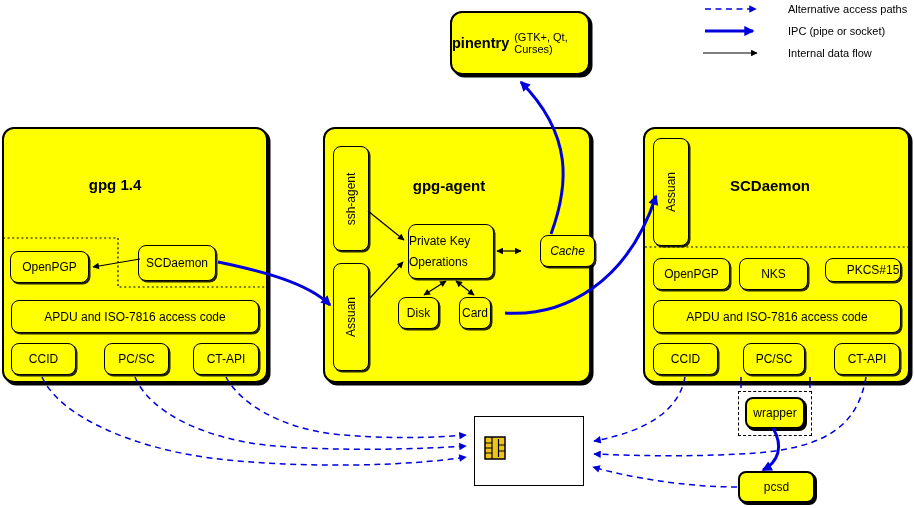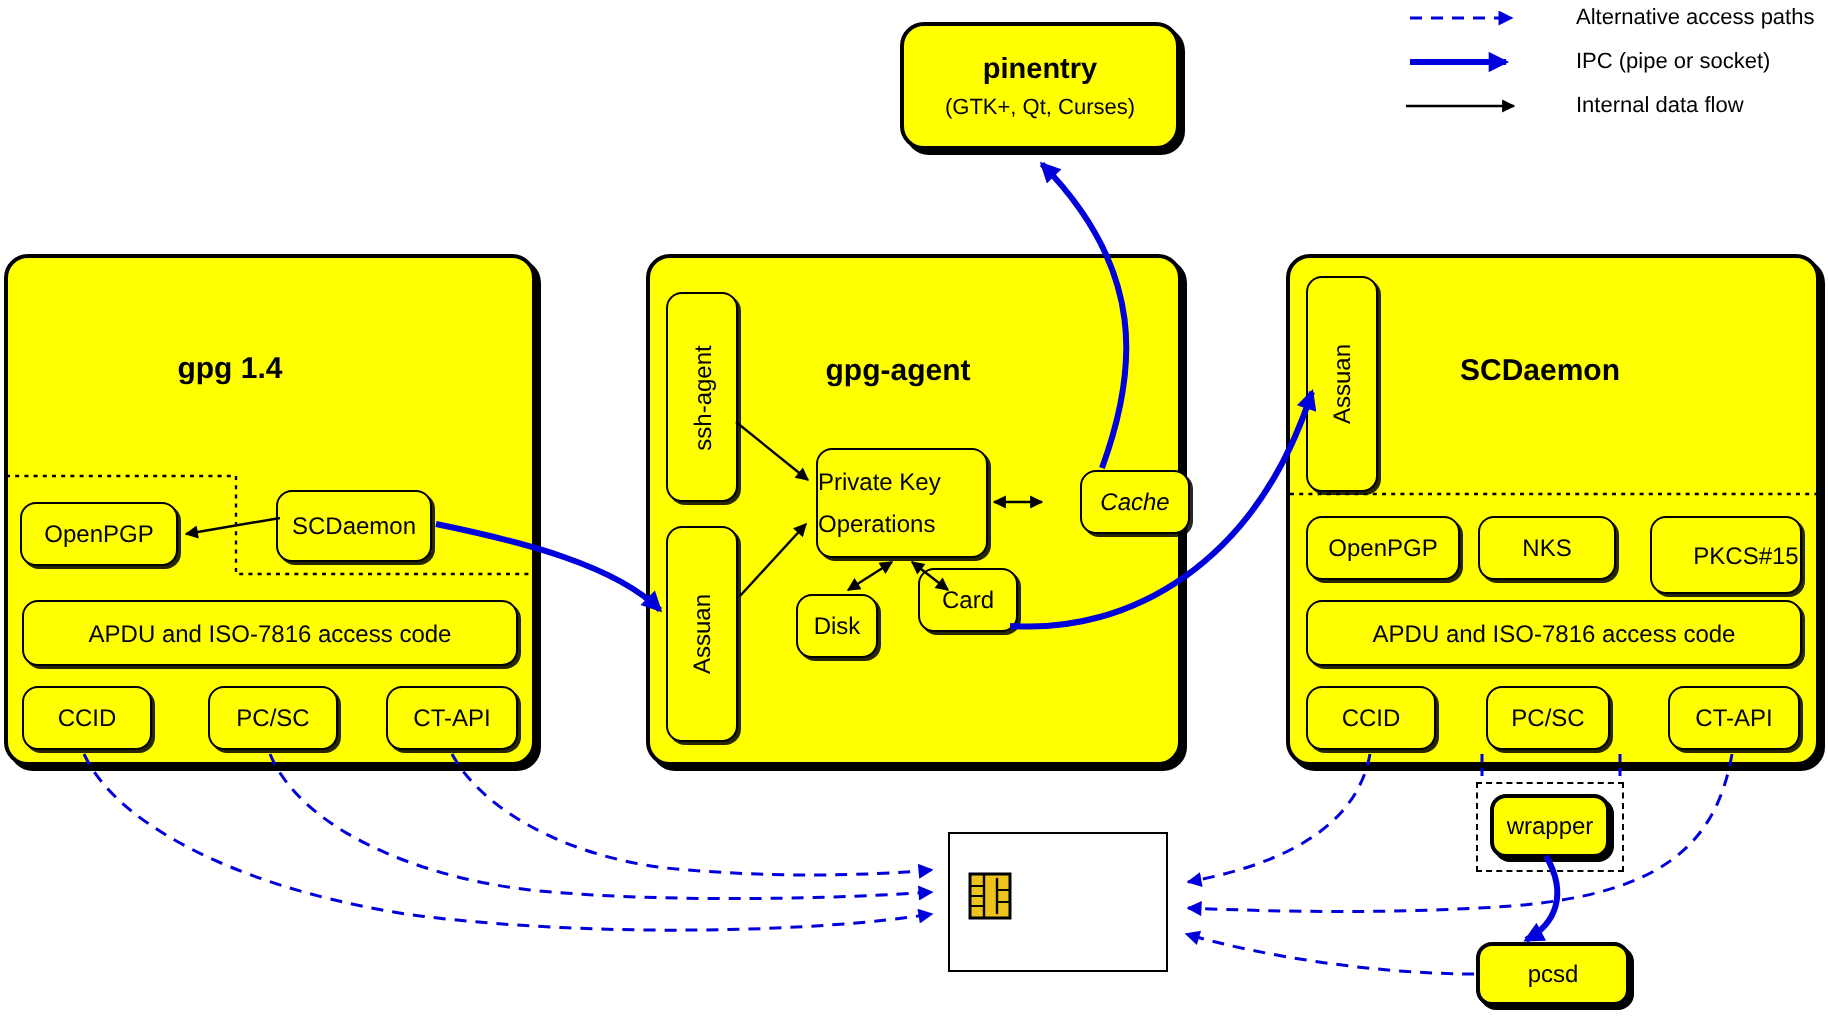--- a/index.html
+++ b/index.html
@@ -22,21 +22,21 @@
   .vnode span {
     display:block; white-space:nowrap;
     transform: rotate(-90deg); font-size:12px;
   }
   .bigtitle {
     position:absolute; font-weight:bold; font-size:15px; text-align:center;
   }
   .pko { flex-direction: column; align-items:flex-start; justify-content:center;
          padding-left:0; text-align:left; }
   .pko div { line-height:21px; }
-  .pinentry-box { display:flex; flex-direction:column; align-items:center; justify-content:center; gap:5px; }
+  .pinentry-box { display:flex; flex-direction:row; align-items:center; justify-content:center; gap:5px; }
   .pinentry-title { font-weight:bold; font-size:14.5px; }
   .pinentry-sub { font-size:11px; }
   .legend-label { position:absolute; font-size:11px; white-space:nowrap; }
   .smartcard { position:absolute; background:#ffffff; border:1.5px solid #000; }
   .wrapper-dash { position:absolute; border:1.5px dashed #000; background:transparent; }
   .overlay { position:absolute; left:0; top:0; width:914px; height:508px; pointer-events:none; }
 </style>
 </head>
 <body>
 
@@ -67,28 +67,28 @@
   </div>
   <div class="node vnode" style="left:333px; top:263px; width:36px; height:108px;">
     <span>Assuan</span>
   </div>
   <div class="node pko" style="left:408px; top:224px; width:86px; height:55px;">
     <div>Private Key</div>
     <div>Operations</div>
   </div>
   <div class="node" style="left:540px; top:235px; width:55px; height:32px;font-style:italic;">Cache</div>
   <div class="node" style="left:398px; top:297px; width:41px; height:32px;">Disk</div>
-  <div class="node" style="left:459px; top:284px; width:50px; height:32px;">Card</div>
+  <div class="node" style="left:459px; top:297px; width:32px; height:32px;">Card</div>
 
   <div class="node vnode" style="left:653px; top:138px; width:36px; height:108px;">
     <span>Assuan</span>
   </div>
   <div class="node" style="left:653px; top:258px; width:77px; height:32px;">OpenPGP</div>
   <div class="node" style="left:739px; top:258px; width:69px; height:32px;">NKS</div>
-  <div class="node" style="left:825px; top:258px; width:76px; height:39px;padding-left:20px;">PKCS#15</div>
+  <div class="node" style="left:825px; top:258px; width:76px; height:24px;padding-left:20px;">PKCS#15</div>
   <div class="node" style="left:653px; top:300px; width:248px; height:33px;">APDU and ISO-7816 access code</div>
   <div class="node" style="left:653px; top:343px; width:65px; height:32px;">CCID</div>
   <div class="node" style="left:743px; top:343px; width:62px; height:32px;">PC/SC</div>
   <div class="node" style="left:834px; top:343px; width:66px; height:32px;">CT-API</div>
 
   <div class="smartcard" style="left:474px; top:416px; width:110px; height:70px;">
     <svg width="24" height="26" style="position:absolute; left:9px; top:19px;">
       <rect x="1" y="1" width="20" height="22" fill="#eec41c" stroke="#000" stroke-width="1.5"></rect>
       <line x1="8" y1="1" x2="8" y2="23" stroke="#000" stroke-width="1.2"></line>
       <line x1="14.5" y1="3" x2="14.5" y2="21" stroke="#000" stroke-width="1.2"></line>

